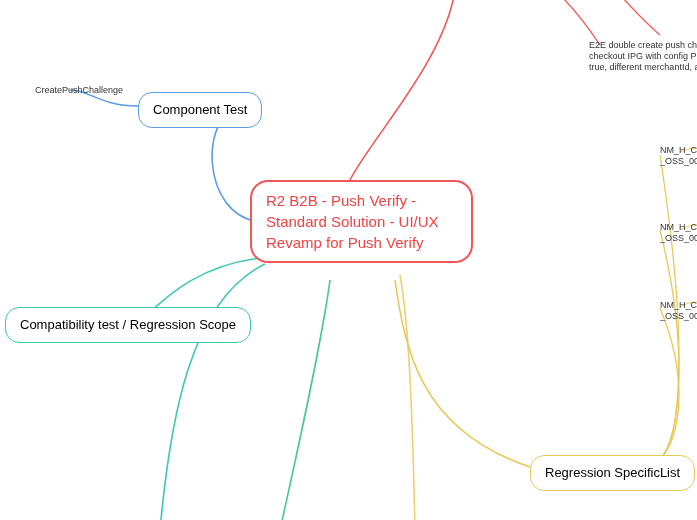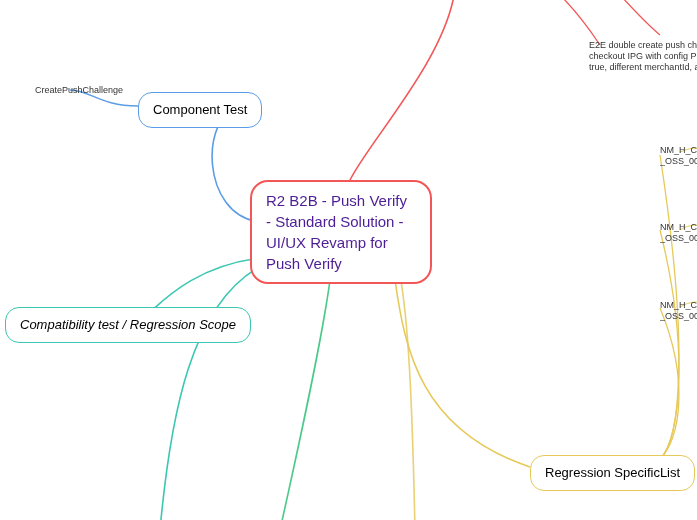--- a/index.html
+++ b/index.html
@@ -27,29 +27,29 @@
     border-radius: 14px;
     padding: 8px 14px;
     font-size: 13px;
     line-height: 1.4;
     z-index: 2;
     box-sizing: border-box;
     white-space: nowrap;
   }
   .node.root {
     border: 2px solid #f25757;
-    color: #4c1d95;
+    color: #ef4444;
     font-size: 15px;
     white-space: normal;
-    width: 182px;
+    width: 223px;
     border-radius: 18px;
   }
   .node.blue { border: 1.5px solid #5a9de6; }
   .node.yellow { border: 1.5px solid #e6c95a; }
-  .node.teal { border: 1.5px solid #3bc7b2; white-space: nowrap; font-style: italic; }
+  .node.teal { border: 1.5px solid #3bc7b2; white-space: nowrap; }
   .leaf {
     position: absolute;
     font-size: 9px;
     color: #333;
     z-index: 2;
     line-height: 1.2;
     white-space: nowrap;
   }
   .leaf.cut {
     max-width: 90px;

